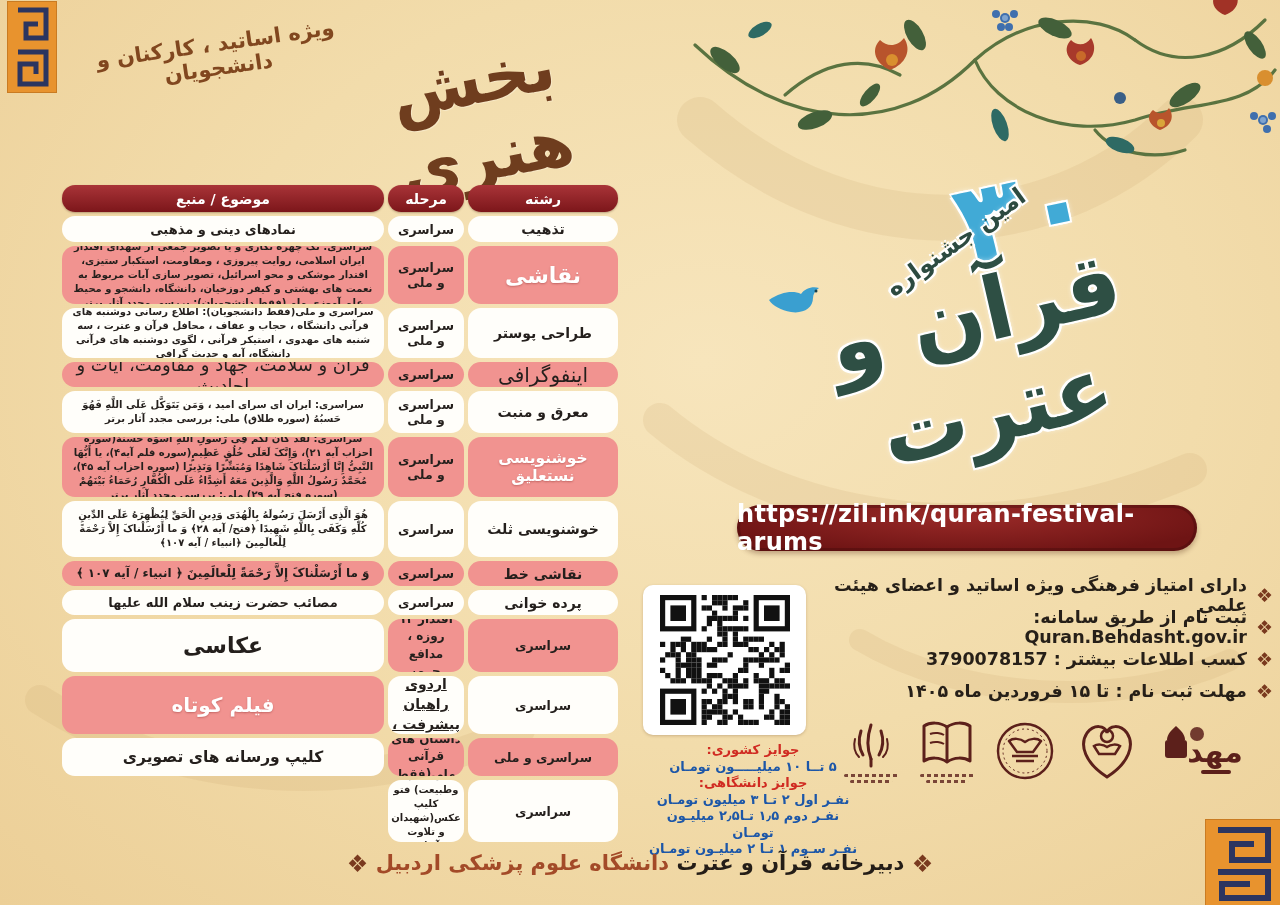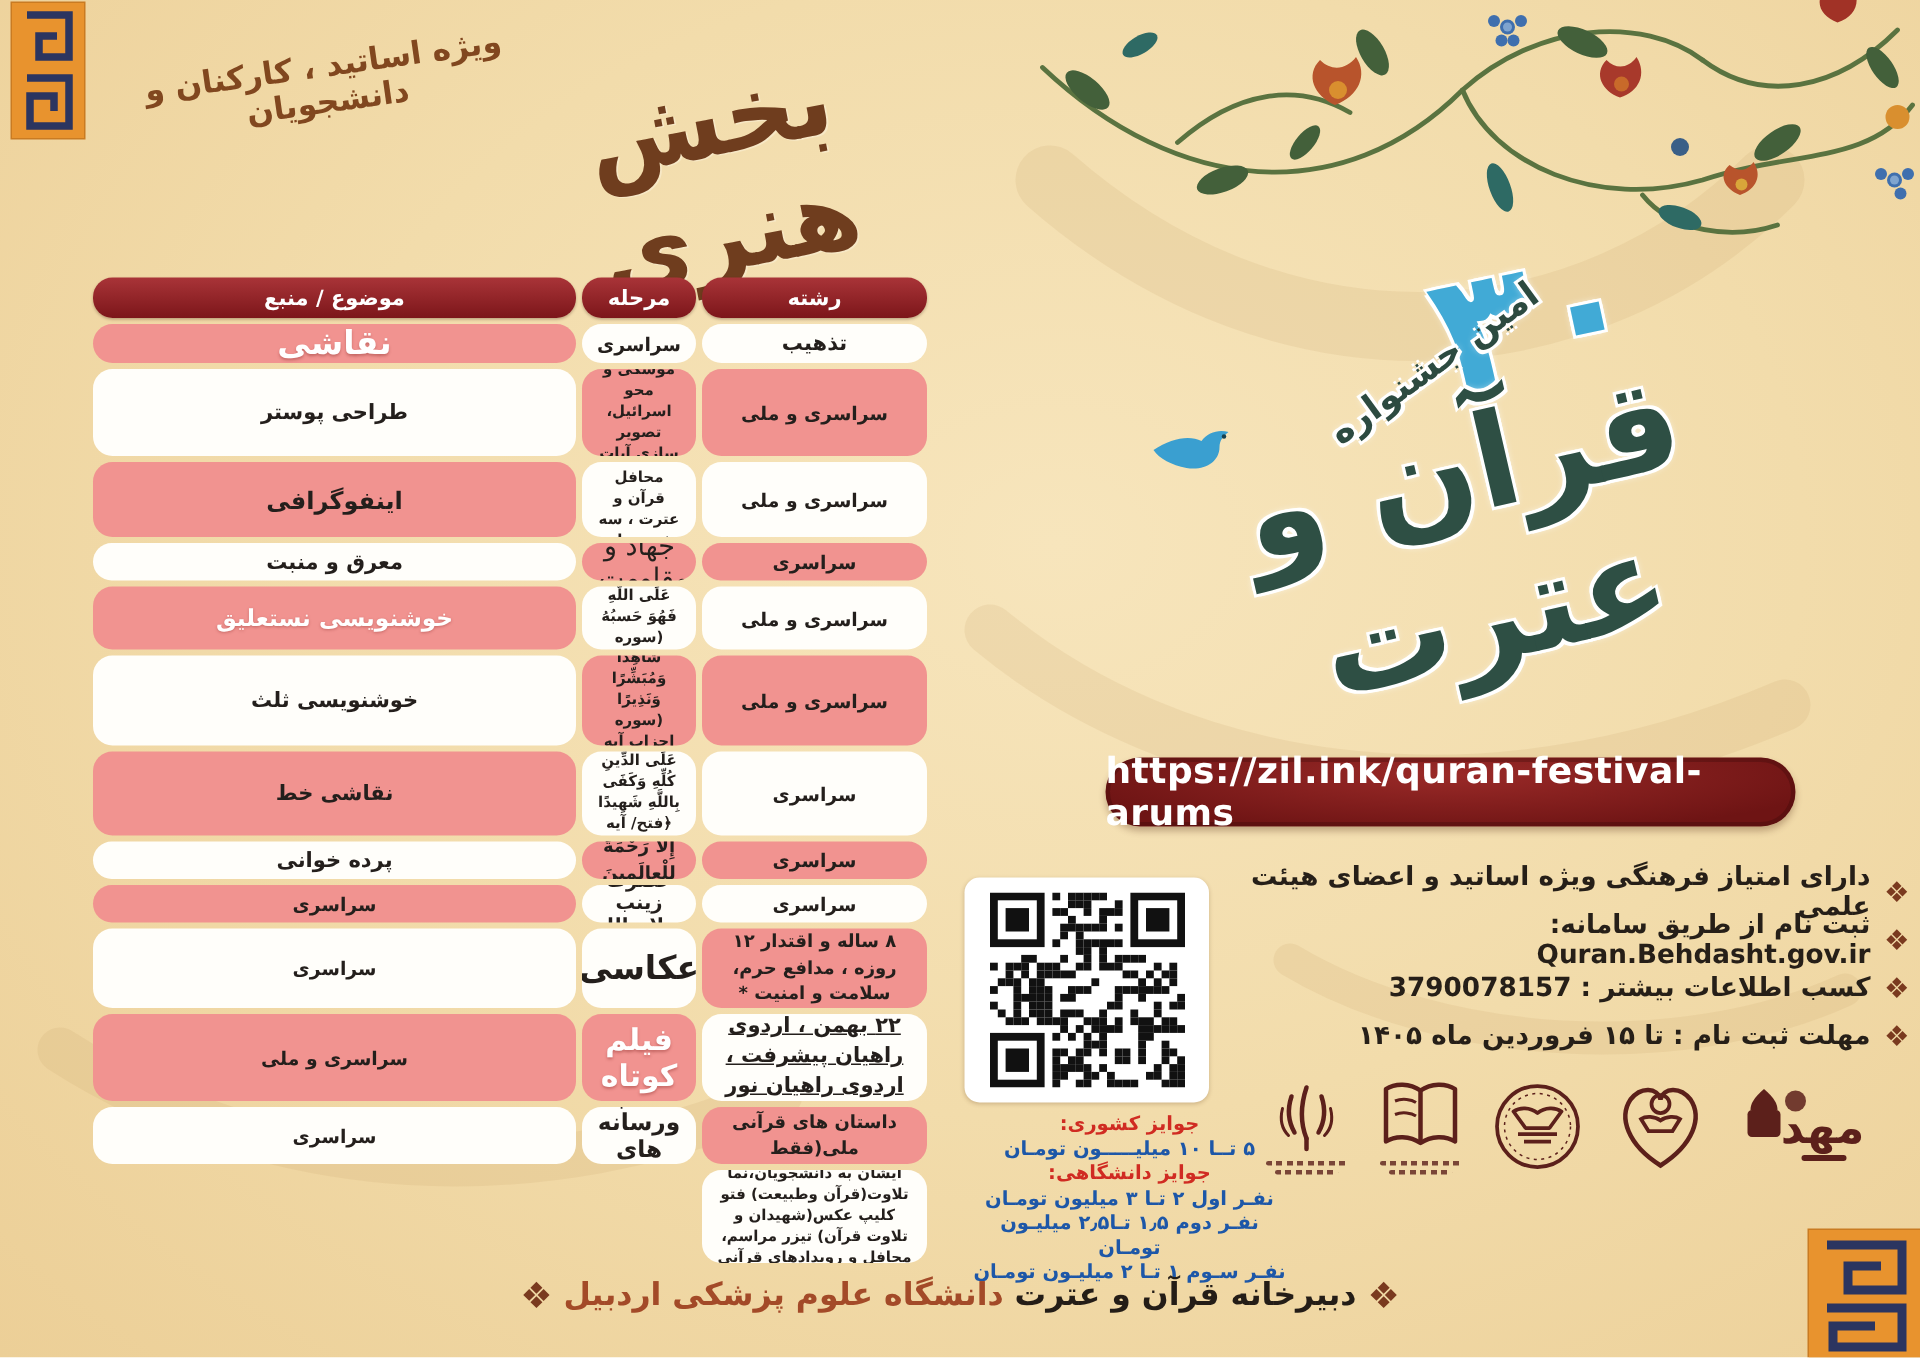--- a/index.html
+++ b/index.html
@@ -176,27 +176,28 @@
 
   <div class="audience">ویژه اساتید ، کارکنان و دانشجویان</div>
   <div class="section-title">بخش هنری</div>
 
   <div class="grid" id="grid" style="grid-template-rows: 27px 26px 58px 50px 25px 42px 60px 56px 25px 25px 53px 58px 38px 62px;">
       <div class="cell th">رشته</div>
       <div class="cell th">مرحله</div>
       <div class="cell th">موضوع / منبع</div>
       <div class="cell white" style="font-weight: 800; font-size: 14px;">تذهیب</div>
       <div class="cell white stage">سراسری</div>
+      <div class="cell white" style="font-size: 13px; font-weight: 800;">نمادهای دینی و مذهبی</div>
       <div class="cell pink" style="font-weight: 800; font-size: 22px; color: rgb(255, 255, 255); text-shadow: rgba(120, 30, 25, 0.35) 0px 1px 2px;">نقاشی</div>
       <div class="cell pink stage">سراسری و ملی</div>
       <div class="cell pink" style="font-size: 10px; font-weight: 600; line-height: 1.42;">سراسری: تک چهره نگاری و یا تصویر جمعی از شهدای اقتدار ایران اسلامی، روایت پیروزی ، ومقاومت، استکبار ستیزی، اقتدار موشکی و محو اسرائیل، تصویر سازی آیات مربوط به نعمت های بهشتی و کیفر دوزخیان، دانشگاه، دانشجو و محیط علم آموزی   ملی(فقط دانشجویان): بررسی مجدد آثار برتر</div>
       <div class="cell white" style="font-weight: 800; font-size: 14px;">طراحی پوستر</div>
       <div class="cell white stage">سراسری و ملی</div>
       <div class="cell white" style="font-size: 10px; font-weight: 700; line-height: 1.42;">سراسری و ملی(فقط دانشجویان): اطلاع رسانی دوشنبه های قرآنی دانشگاه ، حجاب و عفاف ، محافل قرآن و عترت ، سه شنبه های مهدوی ، استیکر قرآنی ، لگوی دوشنبه های قرآنی دانشگاه، آیه و حدیث گرافی</div>
-      <div class="cell pink" style="font-weight: 700; font-size: 16px;">اینفوگرافی</div>
+      <div class="cell pink" style="font-weight: 400; font-size: 20px;">اینفوگرافی</div>
       <div class="cell pink stage">سراسری</div>
       <div class="cell pink" style="font-size: 18px; font-weight: 400;">قرآن و سلامت، جهاد و مقاومت، آیات و احادیث</div>
       <div class="cell white" style="font-weight: 800; font-size: 14px;">معرق و منبت</div>
       <div class="cell white stage">سراسری و ملی</div>
       <div class="cell white" style="font-size: 10px; font-weight: 600; line-height: 1.42;">سراسری: ایران ای سرای امید ، وَمَن یَتَوَکَّل عَلَی اللَّهِ فَهُوَ حَسبُهُ (سوره طلاق)  ملی: بررسی مجدد آثار برتر</div>
       <div class="cell pink" style="font-weight: 800; font-size: 15.5px; color: rgb(255, 255, 255); text-shadow: rgba(120, 30, 25, 0.35) 0px 1px 2px;">خوشنویسی نستعلیق</div>
       <div class="cell pink stage">سراسری و ملی</div>
       <div class="cell pink" style="font-size: 10px; font-weight: 600; line-height: 1.42;">سراسری: لَقَد کانَ لَکُم فِی رَسُولِ اللَّهِ أُسوَةٌ حَسَنَةٌ(سوره احزاب آیه ۲۱)، وَإِنَّکَ لَعَلَی خُلُقٍ عَظِیمٍ(سوره قلم آیه۴)، یا أَیُّهَا النَّبِیُّ إِنَّا أَرْسَلْنَاکَ شَاهِدًا وَمُبَشِّرًا وَنَذِیرًا (سوره احزاب آیه ۴۵)، مُحَمَّدٌ رَسُولُ اللَّهِ وَالَّذِینَ مَعَهُ أَشِدَّاءُ عَلَی الْکُفَّارِ رُحَمَاءُ بَیْنَهُمْ (سوره فتح آیه ۲۹)  ملی: بررسی مجدد آثار برتر</div>
       <div class="cell white" style="font-weight: 800; font-size: 14px;">خوشنویسی ثلث</div>
       <div class="cell white stage">سراسری</div>

